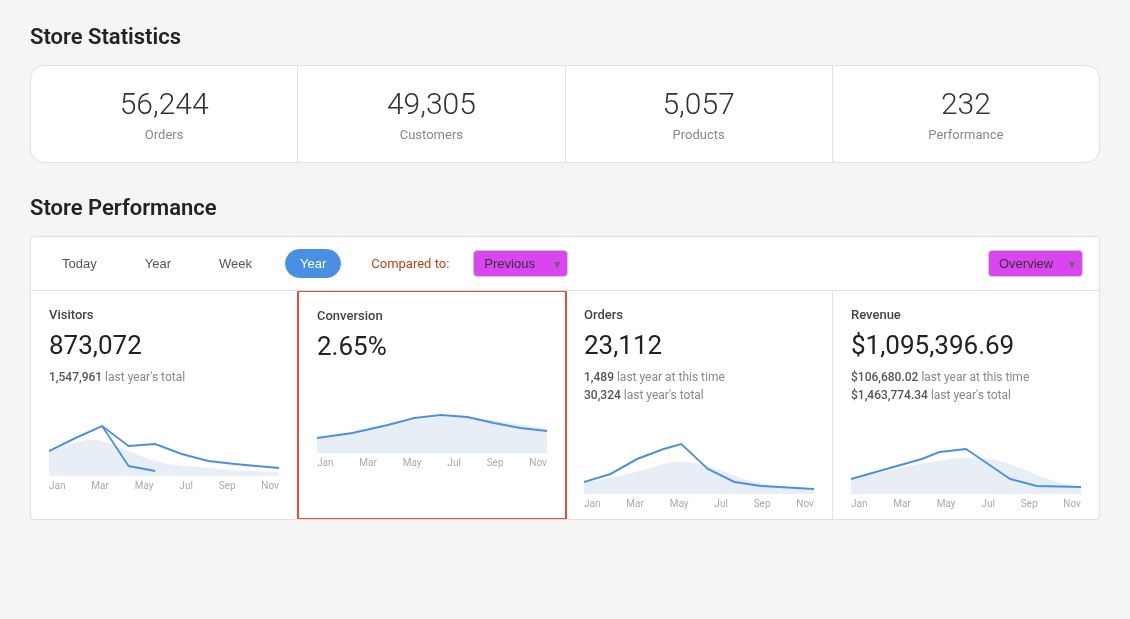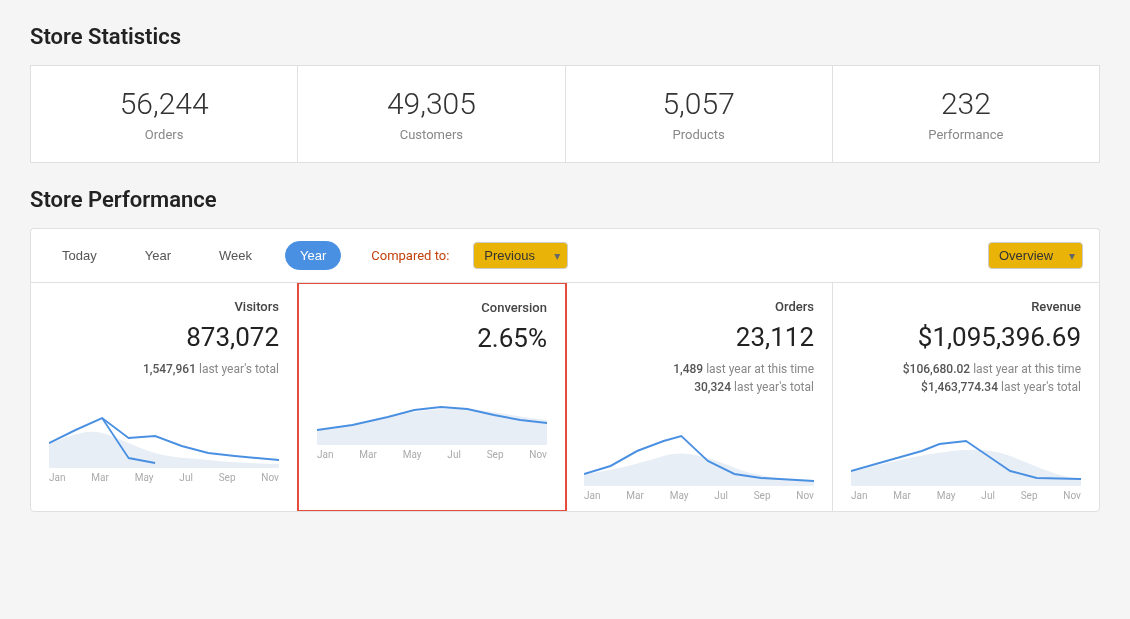--- a/index.html
+++ b/index.html
@@ -12,22 +12,22 @@
     h2 {
       font-size: 22px;
       font-weight: 600;
       margin-bottom: 16px;
       color: #222;
     }
     .stats-row {
       display: flex;
       background: #fff;
       border: 1px solid #e0e0e0;
-      border-radius: 0;
-      margin-bottom: 24px;
+      border-radius: 14px;
+      margin-bottom: 32px;
       overflow: hidden;
     }
     .stat-card {
       flex: 1;
       padding: 20px 24px;
       text-align: center;
       border-right: 1px solid #e0e0e0;
     }
     .stat-card:last-child { border-right: none; }
     .stat-number {
@@ -77,21 +77,21 @@
       display: inline-block;
     }
     .select-wrap select {
       appearance: none;
       -webkit-appearance: none;
       border: 1px solid #ccc;
       border-radius: 4px;
       padding: 5px 28px 5px 10px;
       font-size: 13px;
       color: #333;
-      background: #eab308;
+      background: #d946ef;
       cursor: pointer;
     }
     .select-wrap::after {
       content: '▾';
       position: absolute;
       right: 8px;
       top: 50%;
       transform: translateY(-50%);
       pointer-events: none;
       font-size: 12px;
@@ -101,21 +101,20 @@
     .overview-select {
       margin-left: auto;
     }
 
     .metrics-container {
       display: flex;
       background: #fff;
       border: 1px solid #e0e0e0;
       border-radius: 0 0 4px 4px;
       overflow: hidden;
-      text-align: right;
     }
     .metric-panel {
       flex: 1;
       padding: 16px 18px 10px;
       border-right: 1px solid #e0e0e0;
     }
     .metric-panel:last-child { border-right: none; }
     .metric-panel.highlighted {
       border: 2px solid #e74c3c;
       margin: -1px;

